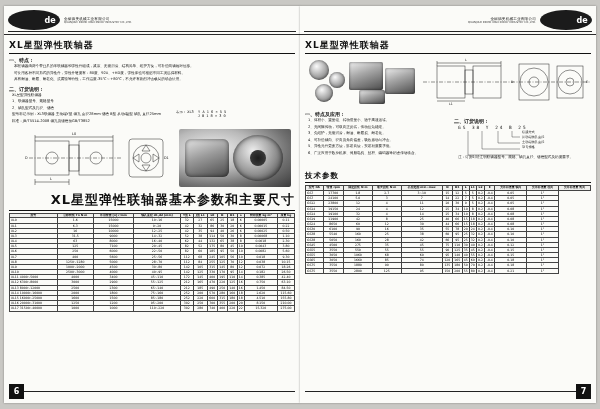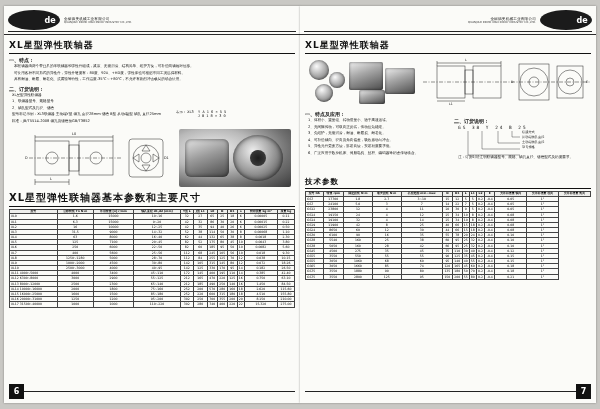--- a/index.html
+++ b/index.html
@@ -168,21 +168,21 @@
         <text x="41" y="53" font-size="3.4" fill="#111">L</text>
         <text x="16" y="32" font-size="3.4" fill="#111">D</text>
         <text x="155" y="32" font-size="3.4" fill="#111">D1</text>
       </svg>
       <div class="photo">
         <div class="jaw"></div>
         <div class="hub"></div>
       </div>
     </div>
 
-    <div class="sect" style="font-size:10px;margin-top:1px;">XL星型弹性联轴器基本参数和主要尺寸</div>
+    <div class="sect" style="font-size:13px;margin-top:1px;text-align:right;">XL星型弹性联轴器基本参数和主要尺寸</div>
 
     <div class="tblwrap">
       <table>
         <thead>
           <tr>
             <th>型号</th>
             <th>公称转矩 Tn N·m</th>
             <th>许用转速 [n] r/min</th>
             <th>轴孔直径 d1,d2 (mm)</th>
             <th>Y型 L</th>
@@ -527,21 +527,21 @@
         <div class="small" style="position:relative;margin-left:72px;margin-top:-30px;line-height:1.6;">
           <div>联接方式</div>
           <div>从动端轴孔直径</div>
           <div>主动端轴孔直径</div>
           <div>型号规格</div>
         </div>
         <div class="para" style="margin-top:4px;">注：订货时请注明联轴器型号、规格、轴孔直径、键槽型式及精度要求。</div>
       </div>
     </div>
 
-    <div class="sect" style="font-size:7.5px;margin-top:16px;">技术参数</div>
+    <div class="sect" style="font-size:7.5px;margin-top:10px;">技术参数</div>
 
     <div class="tblwrap">
       <table>
         <thead>
           <tr>
             <th>型号 GS</th>
             <th>转速 rpm</th>
             <th>额定扭矩 N·m</th>
             <th>最大扭矩 N·m</th>
             <th>孔径范围 min~max</th>

